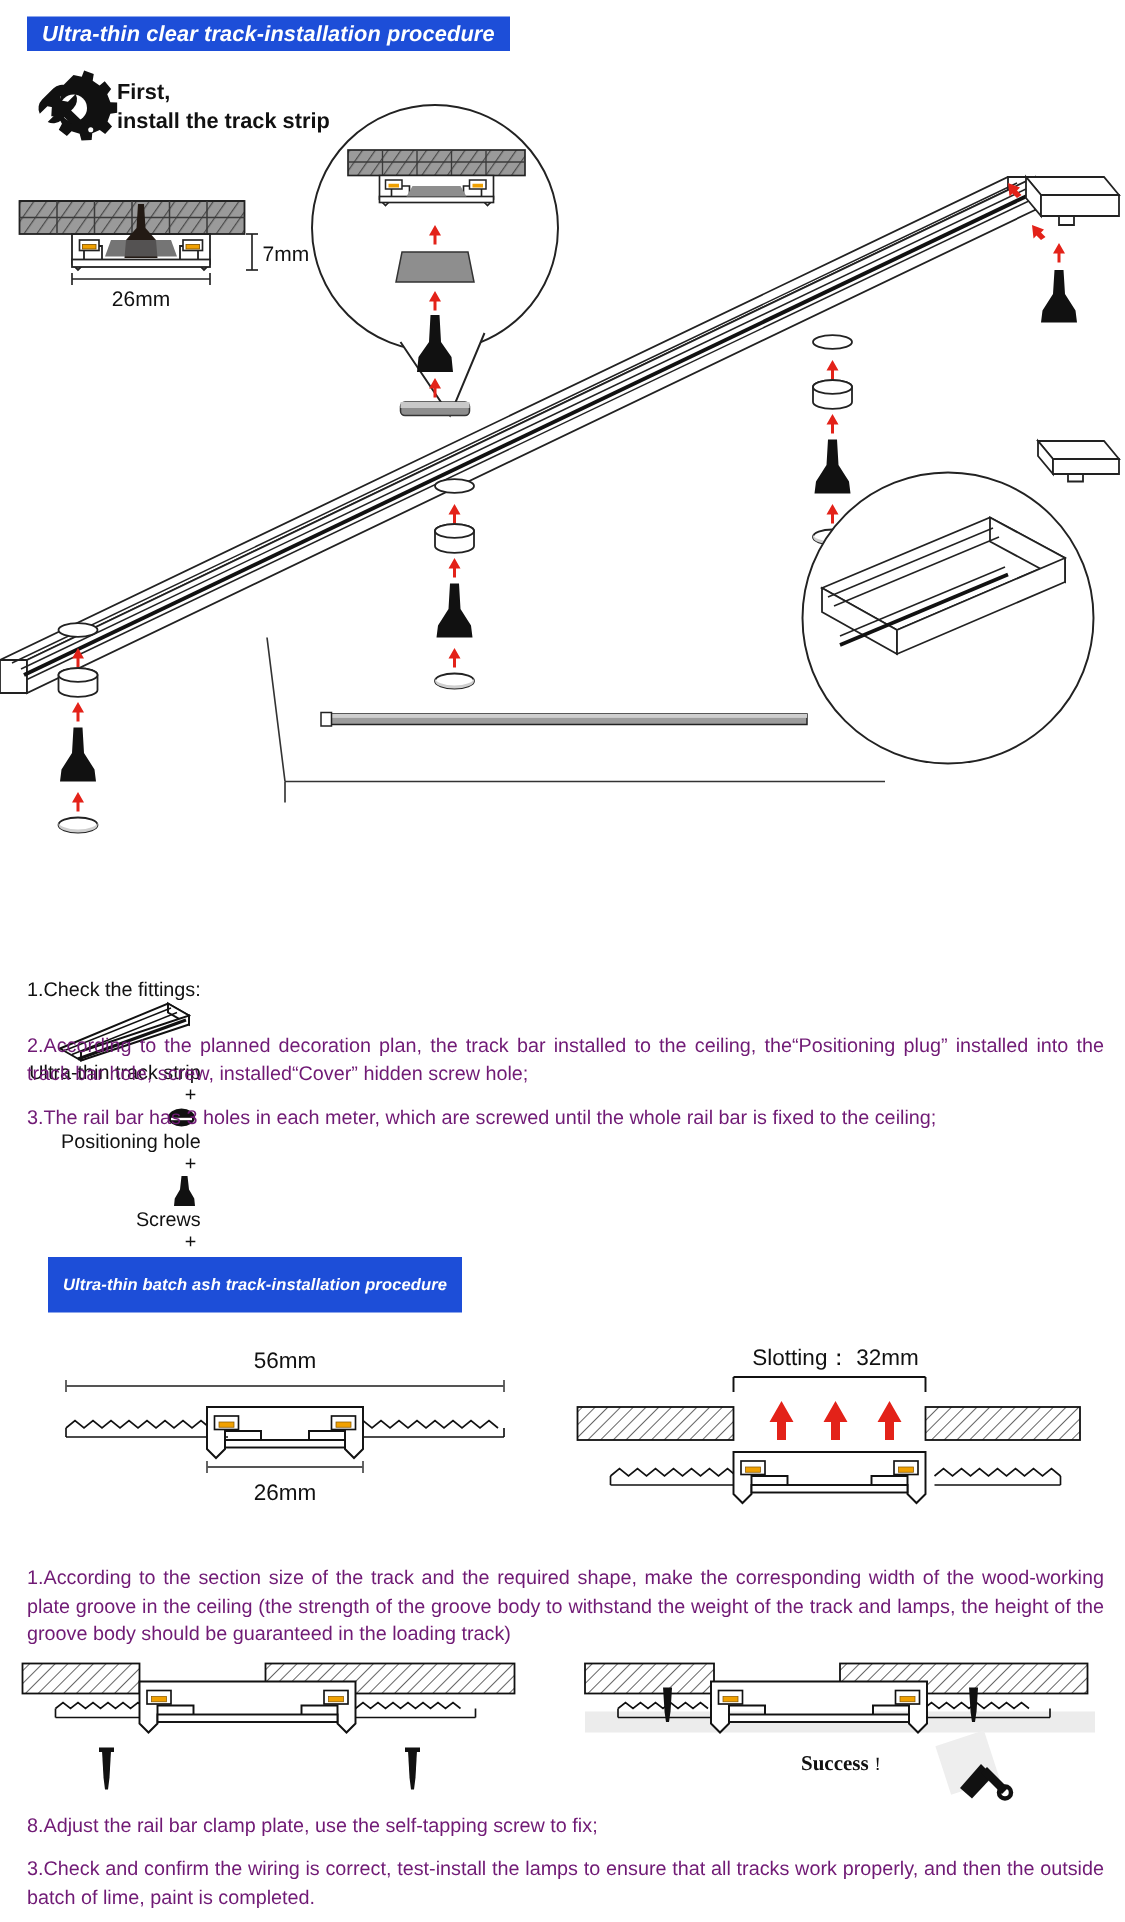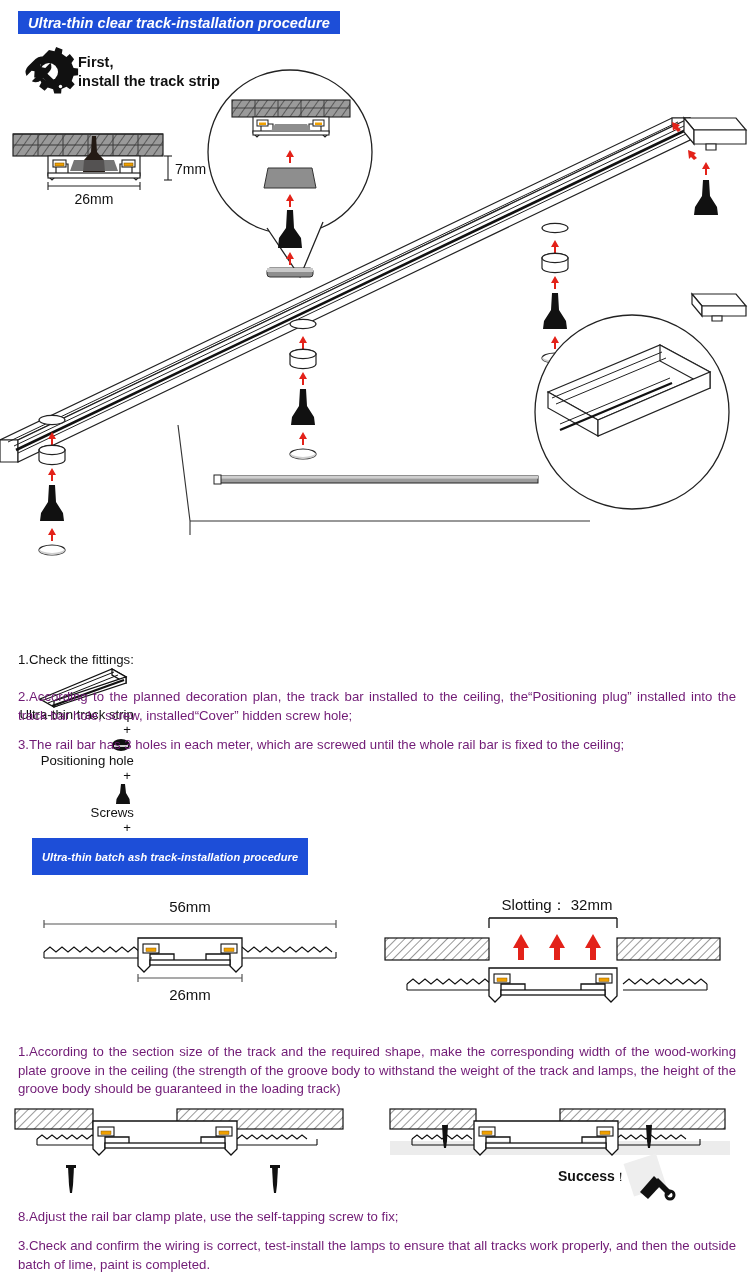--- a/index.html
+++ b/index.html
@@ -471,21 +471,21 @@
       <rect x="210" y="26" width="10" height="3.5" fill="#f0a000" stroke="#8a5a00" stroke-width=".5"></rect>
     </g>
     <g fill="#111">
       <path d="M52 20 L58 20 L57 36 L56 43 L54 43 L53 36 Z"></path>
     </g>
     <g fill="#111">
       <path d="M256 20 L262 20 L261 36 L260 43 L258 43 L257 36 Z"></path>
     </g>
   </svg>
 
-  <div class="success-label" style="left:558px;top:1168px;">
+  <div class="success-label" style="left:534px;top:1168px;font-family:Liberation Serif, serif;">
     <span>Success</span><span class="bang">！</span>
   </div>
 
   <svg class="abs" style="left:618px;top:1148px;" width="62" height="62" viewBox="0 0 62 62">
     <rect x="10" y="10" width="34" height="34" transform="rotate(-18 27 27)" fill="#eeeeee"></rect>
     <g fill="#111">
       <path d="M22 44 L36 28 L44 36 L30 51 Z"></path>
       <path d="M40 30 L54 44 L50 48 L36 34 Z"></path>
       <circle cx="52" cy="47" r="4" fill="none" stroke="#111" stroke-width="3"></circle>
     </g>

